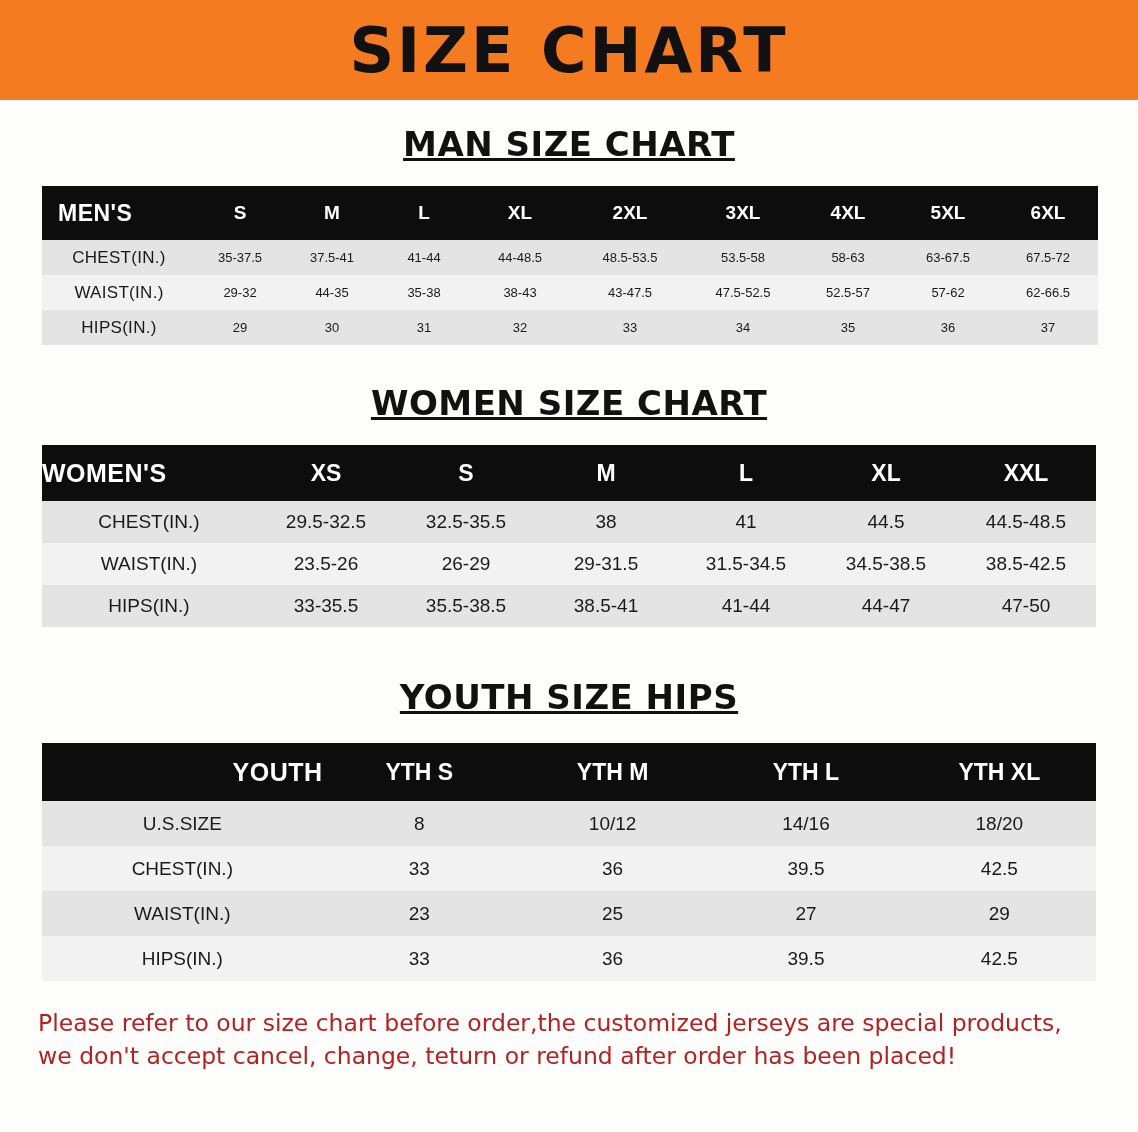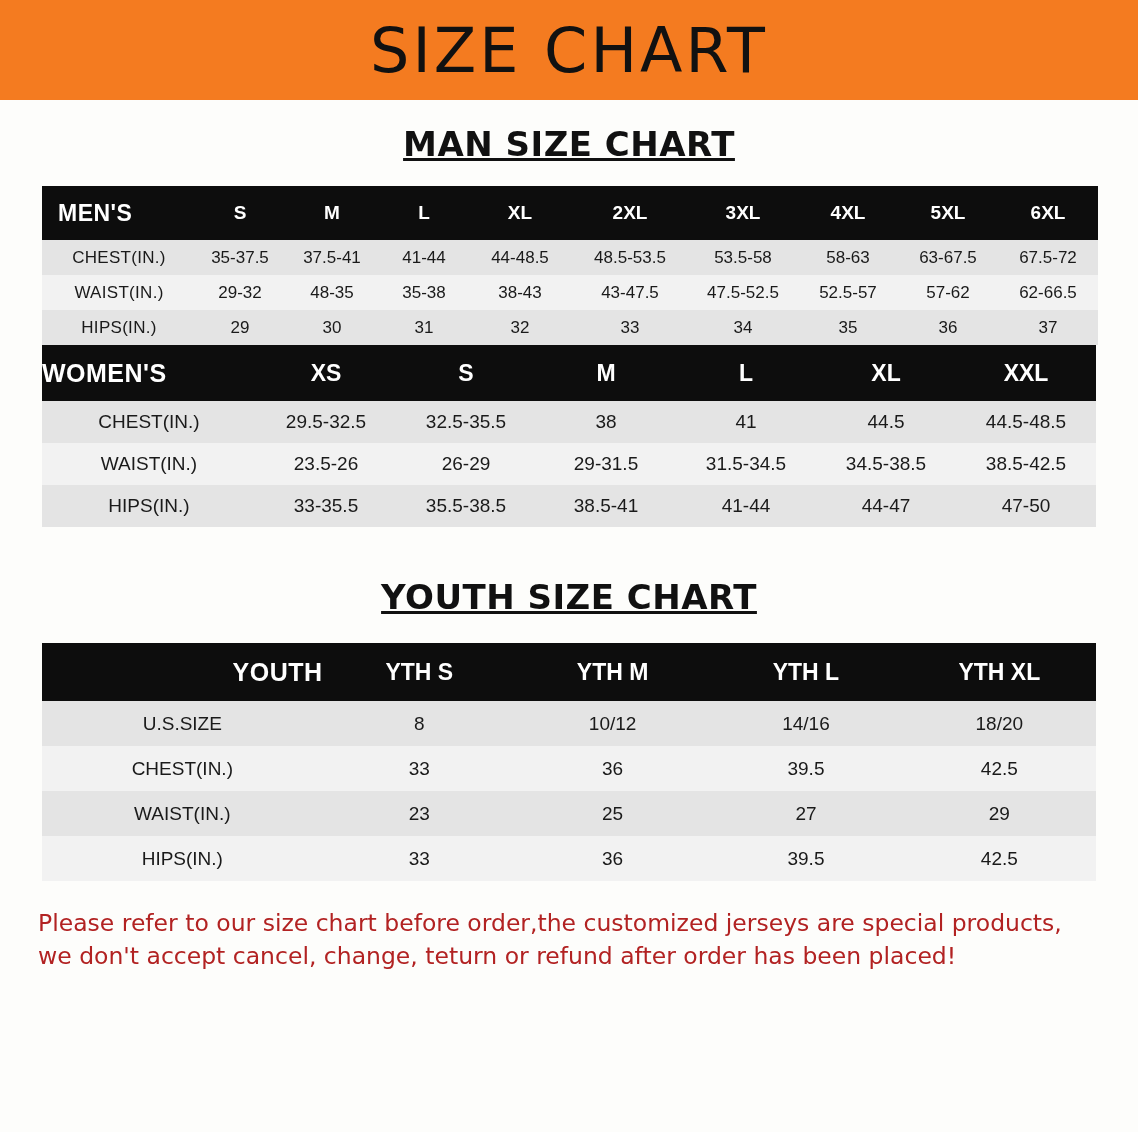--- a/index.html
+++ b/index.html
@@ -24,21 +24,21 @@
   .banner {
     width: 100%;
     height: 100px;
     background: #f47b20;
     display: flex;
     align-items: center;
     justify-content: center;
   }
   .banner-title {
     font-family: "DejaVu Sans", sans-serif;
-    font-weight: normal;
+    font-weight: bold;
     font-size: 62px;
     letter-spacing: 3px;
     color: #111111;
     line-height: 1;
     margin-top: 2px;
   }
 
   
   .section-title {
     text-align: center;
@@ -79,21 +79,21 @@
   .row-b { background: #f2f2f2; }
 
   
   .men thead th { height: 54px; font-size: 19px; }
   .men thead th.lbl {
     text-align: left;
     padding-left: 16px;
     font-size: 23px;
     letter-spacing: 0.5px;
   }
-  .men tbody td { height: 35px; font-size: 17px; }
+  .men tbody td { height: 35px; font-size: 13px; }
   .men tbody td.lbl { font-size: 17px; letter-spacing: 0.3px; }
 
   
   .women thead th { height: 56px; font-size: 23px; }
   .women thead th.lbl {
     text-align: left;
     font-size: 25px;
     letter-spacing: 0.5px;
   }
   .women tbody td { height: 42px; font-size: 19px; }
@@ -166,21 +166,21 @@
           <td>44-48.5</td>
           <td>48.5-53.5</td>
           <td>53.5-58</td>
           <td>58-63</td>
           <td>63-67.5</td>
           <td>67.5-72</td>
         </tr>
         <tr class="row-b">
           <td class="lbl">WAIST(IN.)</td>
           <td>29-32</td>
-          <td>48-35</td>
+          <td>44-35</td>
           <td>35-38</td>
           <td>38-43</td>
           <td>43-47.5</td>
           <td>47.5-52.5</td>
           <td>52.5-57</td>
           <td>57-62</td>
           <td>62-66.5</td>
         </tr>
         <tr class="row-a">
           <td class="lbl">HIPS(IN.)</td>
@@ -191,20 +191,21 @@
           <td>33</td>
           <td>34</td>
           <td>35</td>
           <td>36</td>
           <td>37</td>
         </tr>
       </tbody>
     </table>
   </div>
 
+  <div class="section-title title-women">WOMEN SIZE CHART</div>
   <div class="tbl-wrap">
     <table class="sz women">
       <colgroup>
         <col style="width:214px">
           <col style="width:140px">
           <col style="width:140px">
         <col style="width:140px">
           <col style="width:140px">
           <col style="width:140px">
           <col style="width:140px">
@@ -245,21 +246,21 @@
           <td>35.5-38.5</td>
           <td>38.5-41</td>
           <td>41-44</td>
           <td>44-47</td>
           <td>47-50</td>
         </tr>
       </tbody>
     </table>
   </div>
 
-  <div class="section-title title-youth">YOUTH SIZE CHART</div>
+  <div class="section-title title-youth">YOUTH SIZE HIPS</div>
   <div class="tbl-wrap">
     <table class="sz youth">
       <colgroup>
         <col style="width:254px">
           <col style="width:175px">
           <col style="width:175px">
         <col style="width:175px">
           <col style="width:175px">
       </colgroup>
       <thead>

